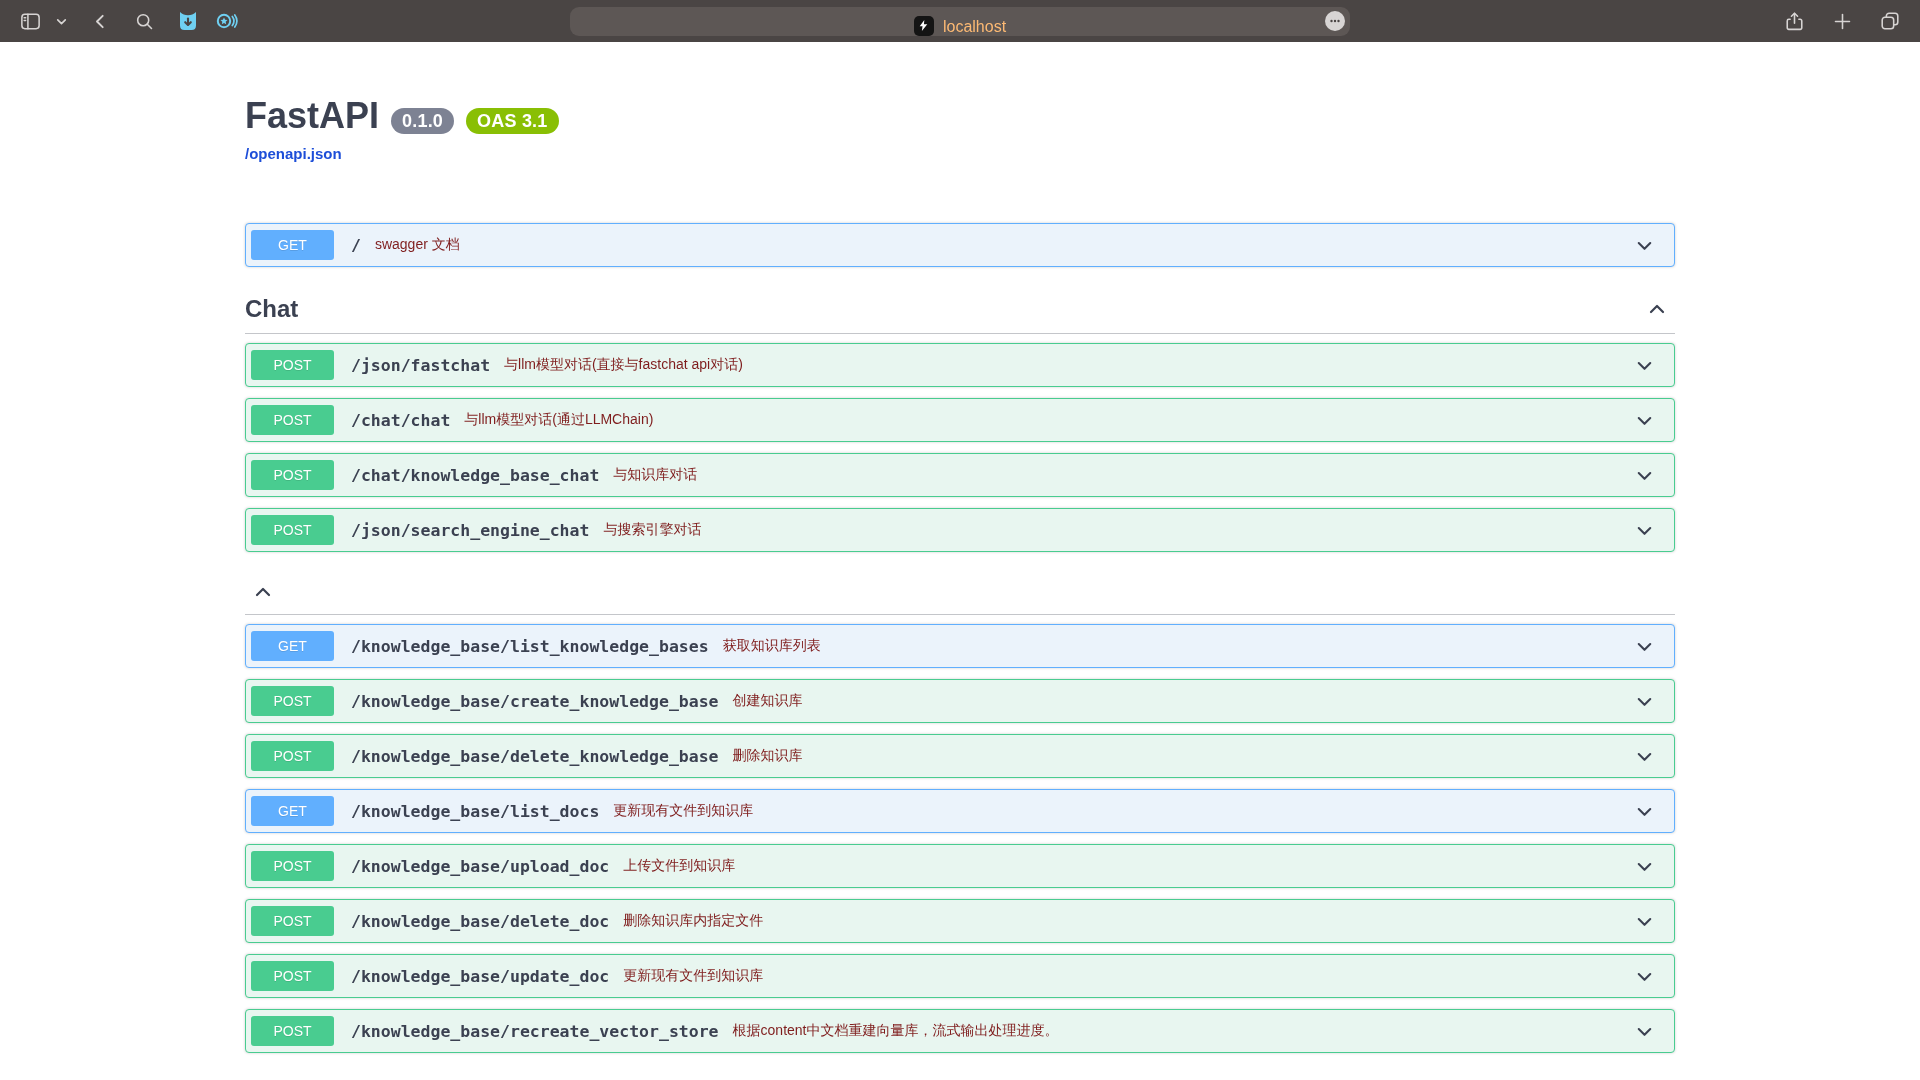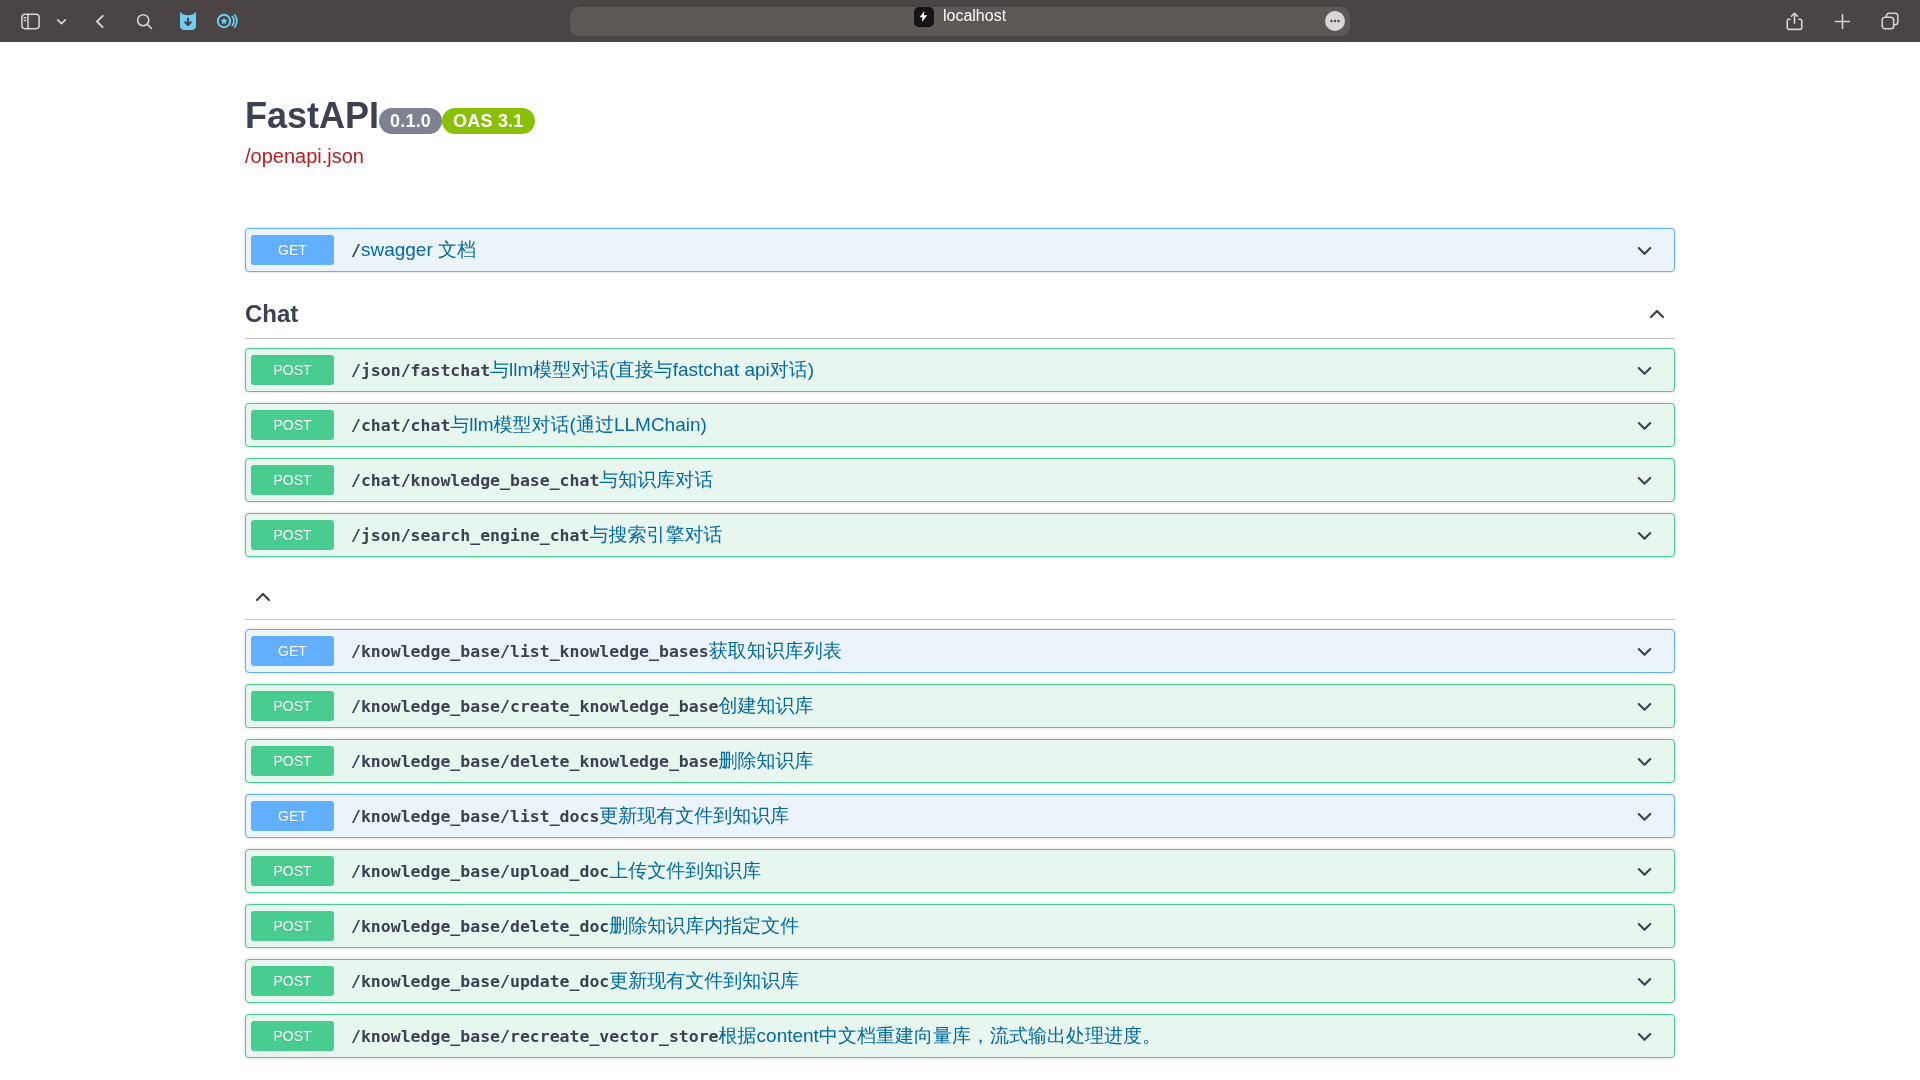--- a/index.html
+++ b/index.html
@@ -17,50 +17,50 @@
   .tb-left{flex:1;}
   .tb-right{flex:1;justify-content:flex-end;gap:16px;}
   .tb-btn{
     background:transparent;border:none;padding:0;margin:0;cursor:default;
     width:32px;height:30px;display:flex;align-items:center;justify-content:center;
     color:#d7d4d3;
   }
   .tb-btn.narrow{width:18px;}
   .url-bar{
     width:780px;height:29px;background:#5d5755;border-radius:9px;
-    display:flex;align-items:flex-start;justify-content:center;gap:9px;
-    position:relative;color:#ffffff;font-size:16px;
+    display:flex;align-items:flex-end;justify-content:center;gap:9px;
+    position:relative;color:#fdba74;font-size:16px;
   }
   .favicon{
     width:20px;height:20px;border-radius:5px;background:#141414;
     display:flex;align-items:center;justify-content:center;flex:0 0 auto;
   }
   .url-more{
     position:absolute;right:5px;top:50%;transform:translateY(-50%);
     width:20px;height:20px;border-radius:50%;background:#d8d5d4;border:none;padding:0;
     display:flex;align-items:center;justify-content:center;
   }
   
   .page{background:#fff;}
   .container{width:1430px;margin:0 auto;}
   .info{margin-top:53px;}
   h1.title{
     margin:0;font-size:36px;font-weight:bold;color:#3b4151;line-height:42px;
-    display:flex;align-items:flex-start;
+    display:flex;align-items:flex-start;gap:12px;
   }
   .badge{
     display:inline-block;color:#fff;font-size:18px;font-weight:bold;
     padding:4px 11px;border-radius:14px;line-height:1;position:relative;top:13px;
     letter-spacing:.2px;
   }
   .badge.version{background:#7d8293;}
   .badge.oas{background:#89bf04;}
   .spec-link{
-    display:inline-block;margin-top:8px;font-size:20px;color:#b91c1c;
-    text-decoration:none;cursor:pointer;
+    display:inline-block;margin-top:8px;font-size:15px;color:#1d4ed8;
+    text-decoration:none;cursor:pointer;font-weight:bold;
   }
   .sections{margin-top:60px;}
   .tag-section{margin-bottom:28px;}
   .section-header{
     display:flex;align-items:center;justify-content:space-between;
     border-bottom:1px solid rgba(59,65,81,.3);padding-bottom:10px;margin-bottom:9px;
     cursor:pointer;
   }
   .section-header h3{
     margin:0;font-size:24px;line-height:28px;font-weight:bold;color:#3b4151;
@@ -77,21 +77,21 @@
     width:83px;height:30px;border-radius:3px;color:#fff;font-weight:normal;
     font-size:14px;display:flex;align-items:center;justify-content:center;
     flex:0 0 auto;text-shadow:0 1px 0 rgba(0,0,0,.1);
   }
   .opblock.get .method{background:#61affe;}
   .opblock.post .method{background:#49cc90;}
   .path{
     font-family:"DejaVu Sans Mono","Liberation Mono",monospace;font-weight:bold;
     font-size:16.5px;color:#3b4151;margin-left:17px;white-space:nowrap;
   }
-  .summary{font-size:19px;color:#0369a1;white-space:nowrap;}
+  .summary{font-size:14px;color:#7f1d1d;margin-left:14px;white-space:nowrap;}
   .expand{margin-left:auto;display:flex;align-items:center;}
 </style>
 </head>
 <body>
 
 <div class="toolbar">
   <div class="tb-group tb-left">
     <button class="tb-btn">
       <svg width="23" height="23" viewBox="0 0 24 24" fill="none" stroke="currentColor" stroke-width="1.6" stroke-linecap="round">
         <rect x="3" y="4.5" width="18" height="15" rx="3.2"></rect>

